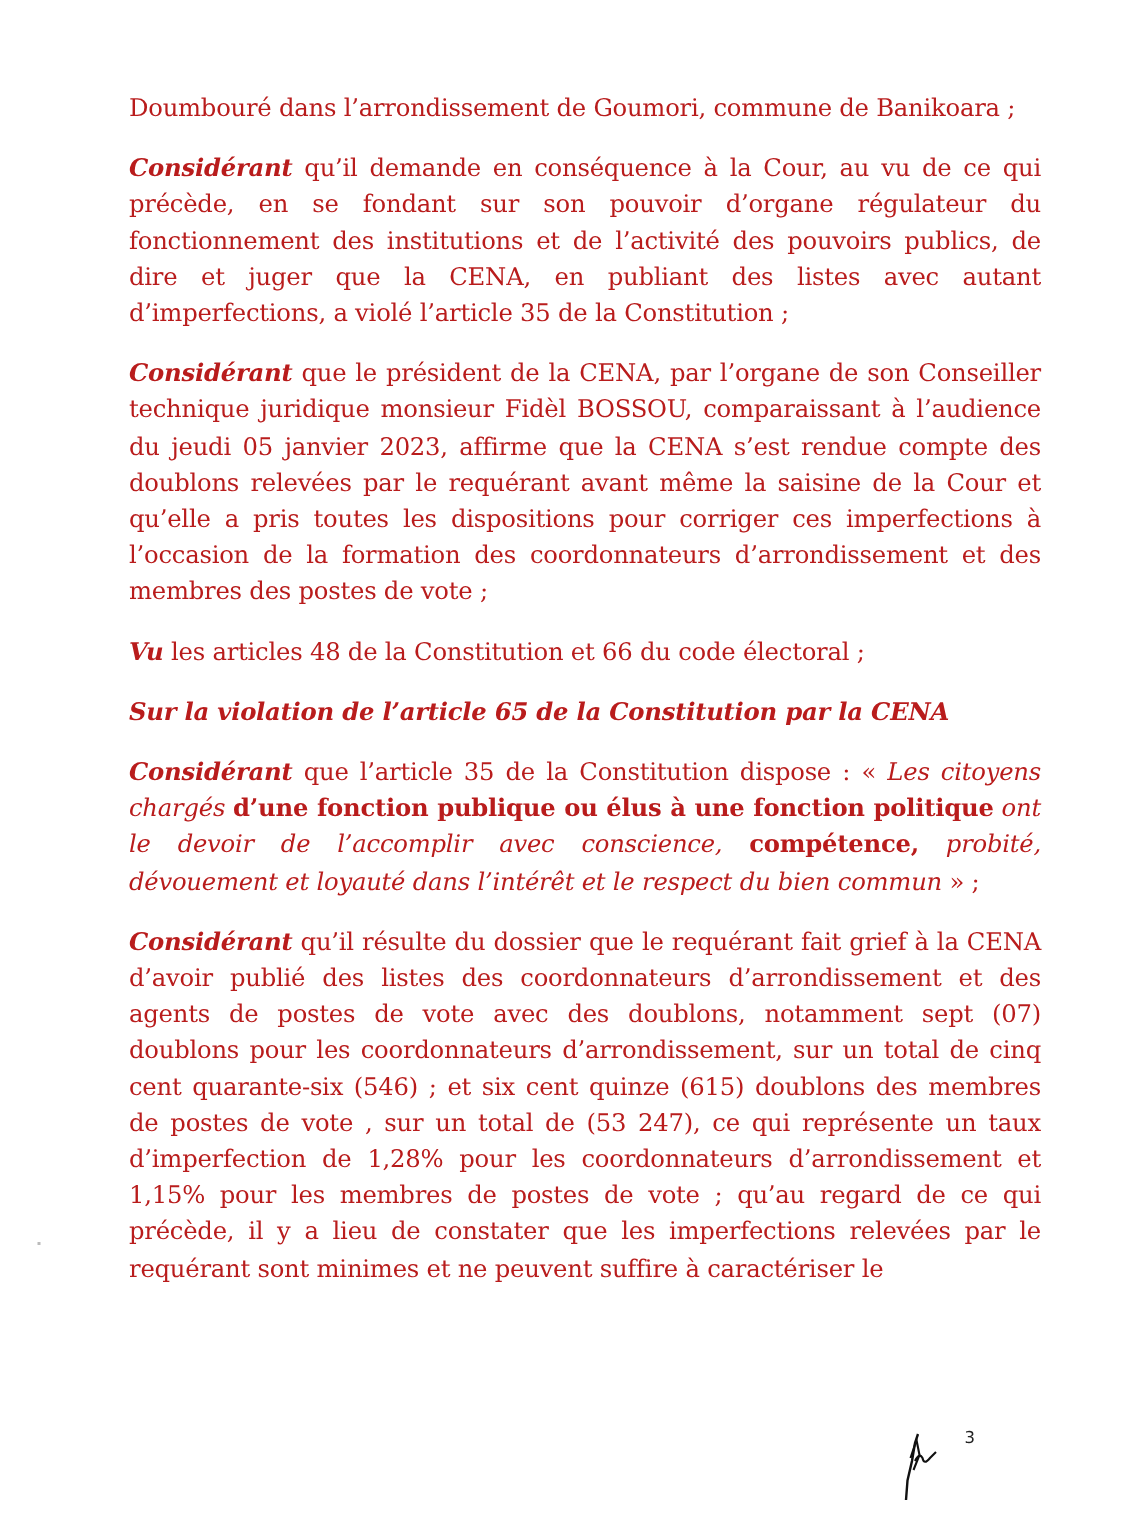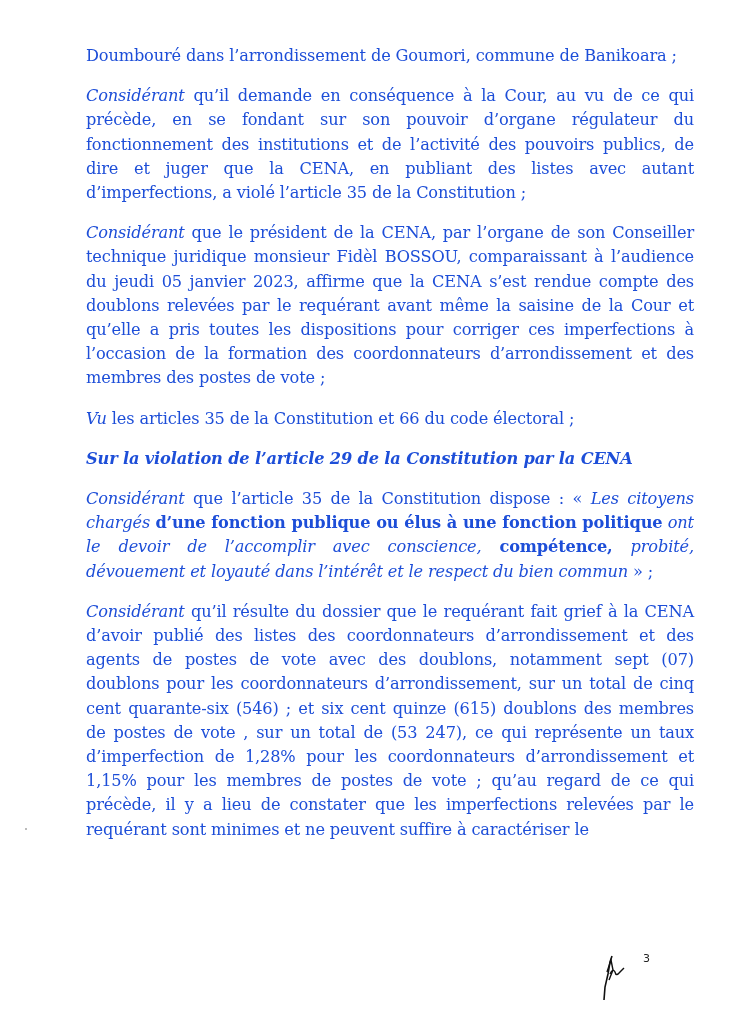--- a/index.html
+++ b/index.html
@@ -1,24 +1,24 @@
 <!DOCTYPE html>
 <html><head>
 <meta charset="utf-8">
 <style>
   html, body { margin: 0; padding: 0; background: #ffffff; }
   body { width: 749px; height: 1023px; position: relative; overflow: hidden; }
   .page {
-    position: absolute; left: 86px; top: 44px; width: 608px;
+    position: absolute; left: 86px; top: 60px; width: 608px;
     font-family: "DejaVu Serif", serif;
-    font-size: 16.2px; line-height: 24.2px; color: #1d4ed8;
+    font-size: 16.2px; line-height: 24.2px; color: #b91c1c;
     text-align: justify; letter-spacing: -0.15px;
   }
   p { margin: 0 0 16px 0; }
-  .kw { font-weight: normal; font-style: italic; }
+  .kw { font-weight: bold; font-style: italic; }
   .it { font-style: italic; }
   .bi { font-weight: bold; }
   .heading { font-weight: bold; font-style: italic; text-align: left; }
   .pagenum {
     position: absolute; left: 643px; top: 952px;
     font-family: "DejaVu Sans", sans-serif; font-size: 11px; color: #222;
   }
   .signature { position: absolute; left: 598px; top: 952px; width: 40px; height: 50px; }
   .speck { position: absolute; left: 25px; top: 828px; width: 2px; height: 2px; background: #bbb; }
 </style>
@@ -32,24 +32,24 @@
 
   <p>
     <span class="kw">Considérant</span><span> qu’il demande en conséquence à la Cour, au vu de ce qui précède, en se fondant sur son pouvoir d’organe régulateur du fonctionnement des institutions et de l’activité des pouvoirs publics, de dire et juger que la CENA, en publiant des listes avec autant d’imperfections, a violé l’article 35 de la Constitution ;</span>
   </p>
 
   <p>
     <span class="kw">Considérant</span><span> que le président de la CENA, par l’organe de son Conseiller technique juridique monsieur Fidèl BOSSOU, comparaissant à l’audience du jeudi 05 janvier 2023, affirme que la CENA s’est rendue compte des doublons relevées par le requérant avant même la saisine de la Cour et qu’elle a pris toutes les dispositions pour corriger ces imperfections à l’occasion de la formation des coordonnateurs d’arrondissement et des membres des postes de vote ;</span>
   </p>
 
   <p>
-    <span class="kw">Vu</span><span> les articles 35 de la Constitution et 66 du code électoral ;</span>
+    <span class="kw">Vu</span><span> les articles 48 de la Constitution et 66 du code électoral ;</span>
   </p>
 
-  <p class="heading">Sur la violation de l’article 29 de la Constitution par la CENA</p>
+  <p class="heading">Sur la violation de l’article 65 de la Constitution par la CENA</p>
 
   <p>
     <span class="kw">Considérant</span><span> que l’article 35 de la Constitution dispose : « </span><span class="it">Les citoyens chargés </span><span class="bi">d’une fonction publique ou élus à une fonction politique</span><span class="it"> ont le devoir de l’accomplir avec conscience, </span><span class="bi">compétence,</span><span class="it"> probité, dévouement et loyauté dans l’intérêt et le respect du bien commun</span><span> » ;</span>
   </p>
 
   <p>
     <span class="kw">Considérant</span><span> qu’il résulte du dossier que le requérant fait grief à la CENA d’avoir publié des listes des coordonnateurs d’arrondissement et des agents de postes de vote avec des doublons, notamment sept (07) doublons pour les coordonnateurs d’arrondissement, sur un total de cinq cent quarante-six (546) ; et six cent quinze (615) doublons des membres de postes de vote , sur un total de (53 247), ce qui représente un taux d’imperfection de 1,28% pour les coordonnateurs d’arrondissement et 1,15% pour les membres de postes de vote ; qu’au regard de ce qui précède, il y a lieu de constater que les imperfections relevées par le requérant sont minimes et ne peuvent suffire à caractériser le</span>
   </p>
 </div>
 

